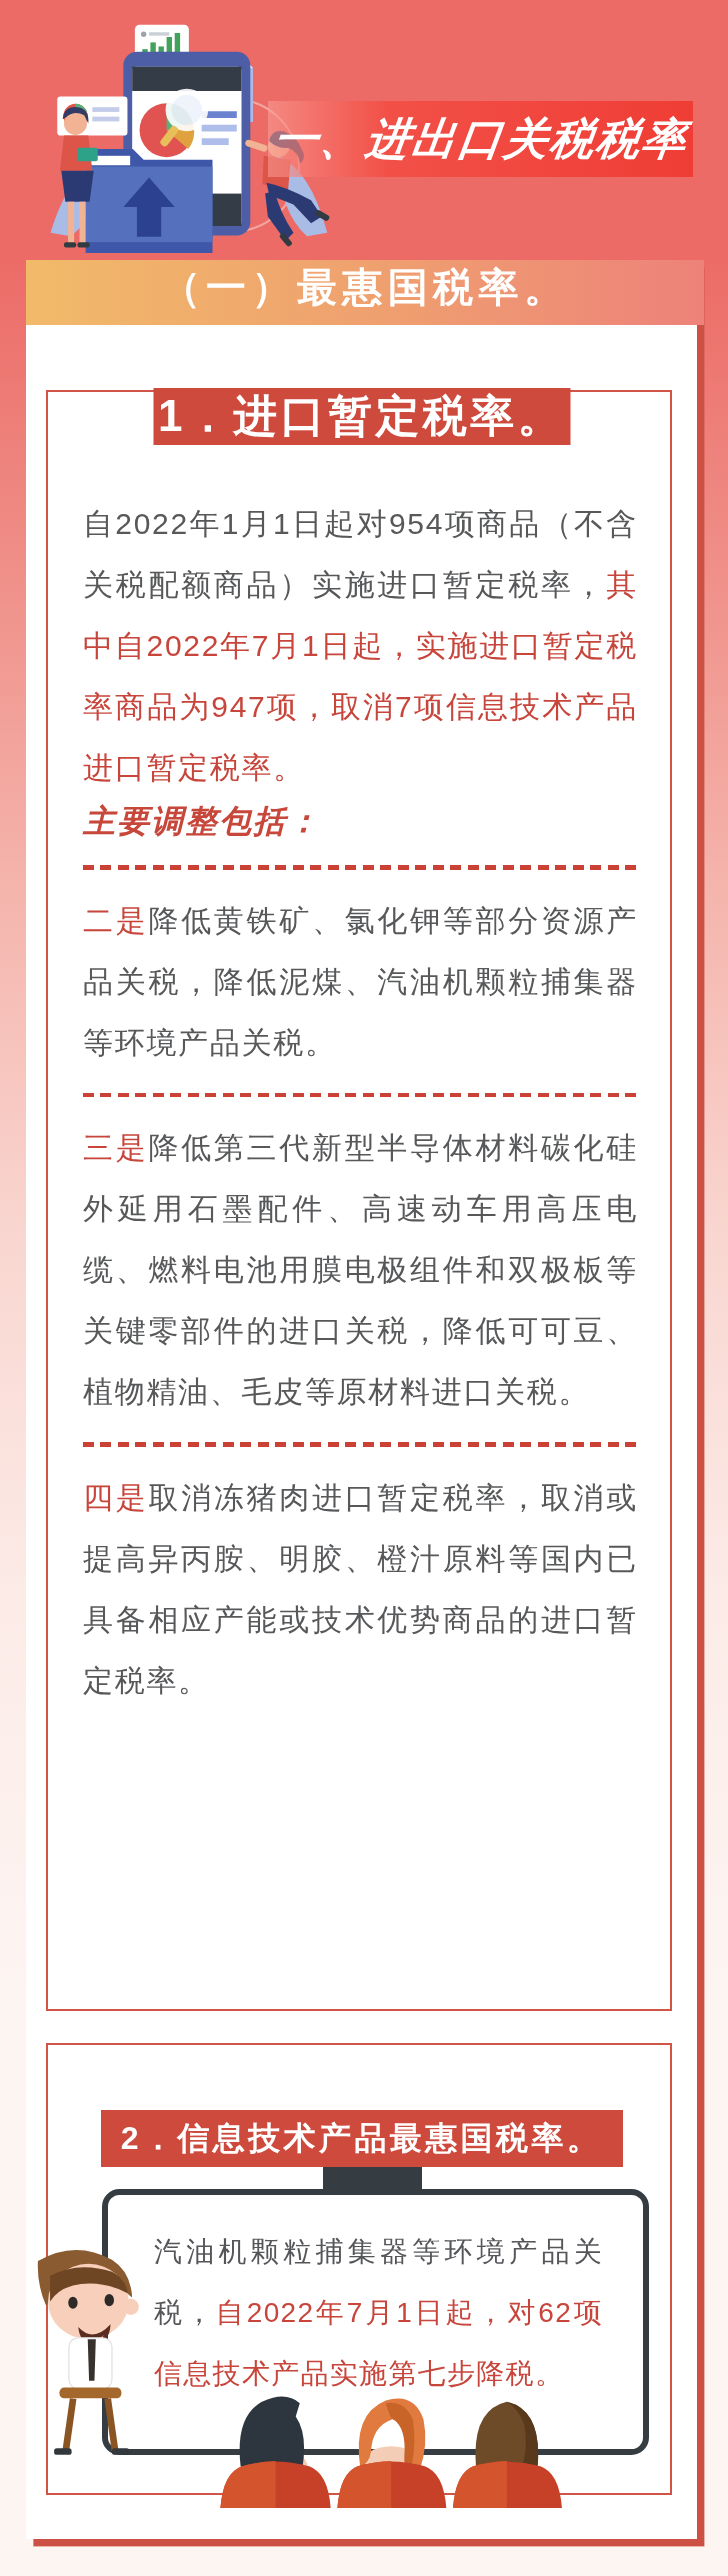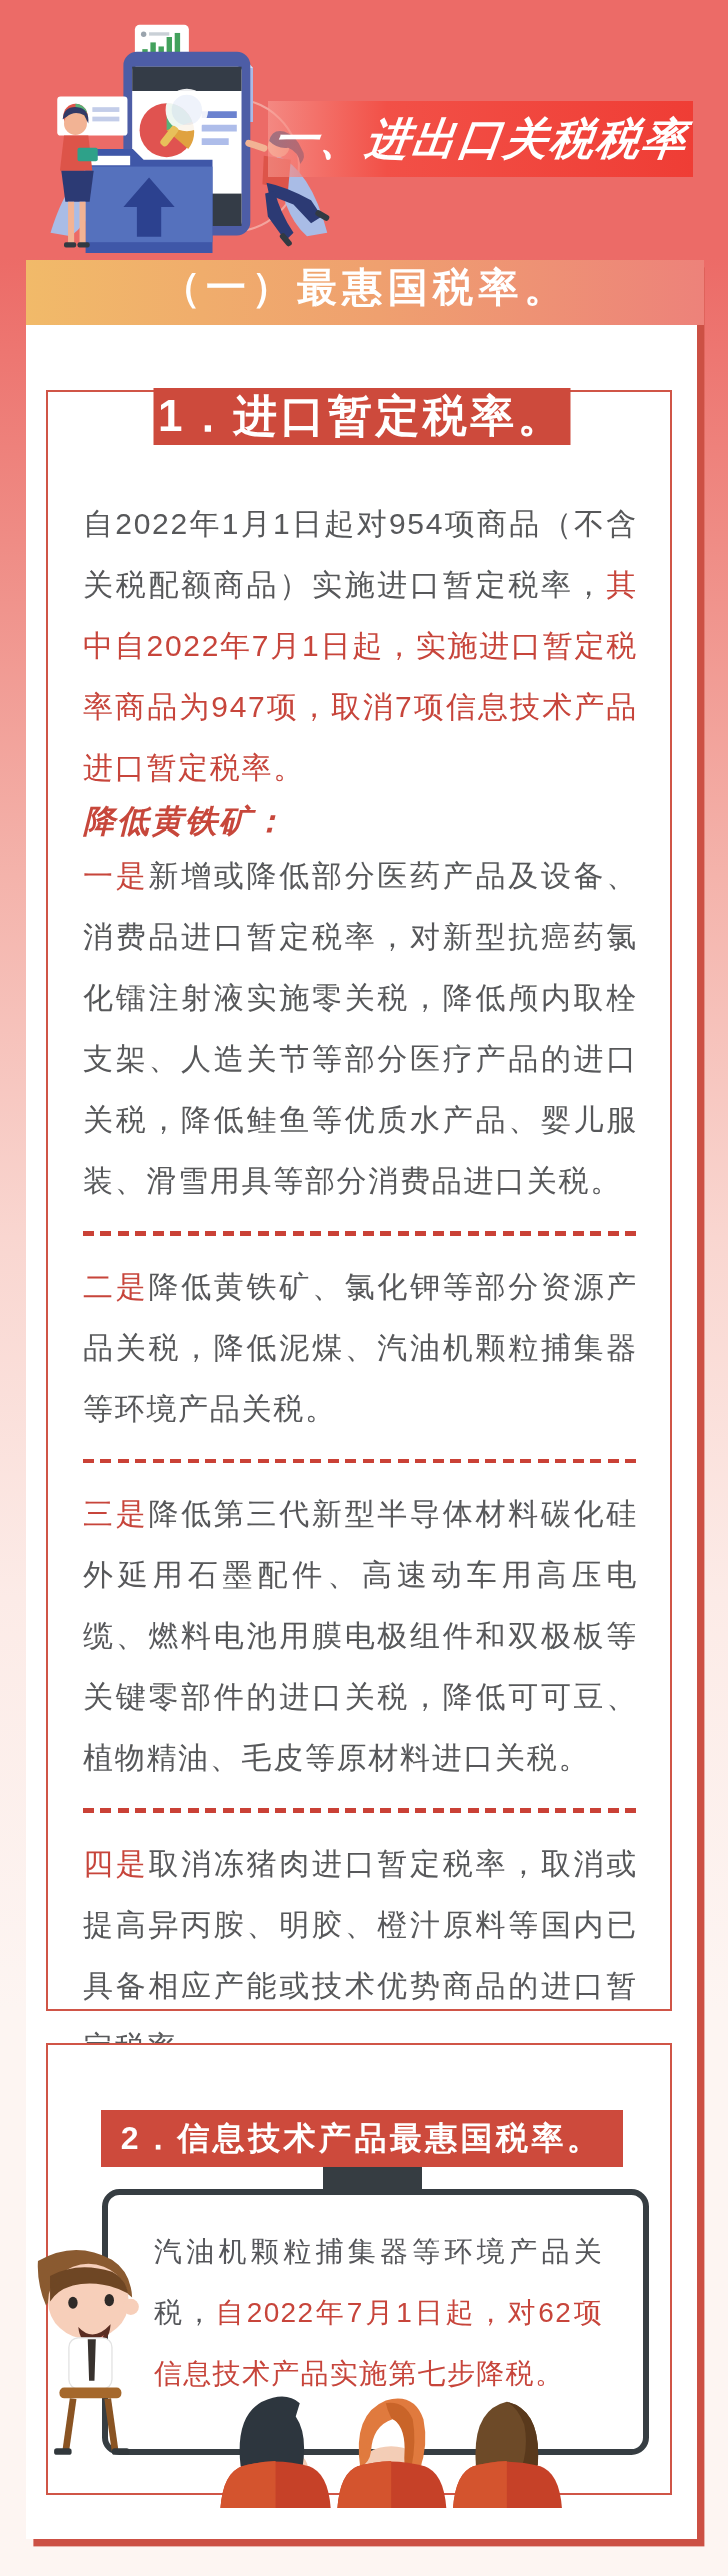--- a/index.html
+++ b/index.html
@@ -174,22 +174,21 @@
 
   <div class="panel">
 
     <div class="banner">
       <span>（一）最惠国税率。</span>
     </div>
 
     <div class="card card1">
       <div class="card1-content">
         <p><span>自2022年1月1日起对954项商品（不含关税配额商品）实施进口暂定税率，</span><span class="red">其中自2022年7月1日起，实施进口暂定税率商品为947项，取消7项信息技术产品进口暂定税率。</span></p>
-        <p class="sub-head">降低黄铁矿：</p>
-        <p><span class="red">一是</span><span>新增或降低部分医药产品及设备、消费品进口暂定税率，对新型抗癌药氯化镭注射液实施零关税，降低颅内取栓支架、人造关节等部分医疗产品的进口关税，降低鲑鱼等优质水产品、婴儿服装、滑雪用具等部分消费品进口关税。</span></p>
+        <p class="sub-head">主要调整包括：</p>
         <div class="divider"></div>
         <p><span class="red">二是</span><span>降低黄铁矿、氯化钾等部分资源产品关税，降低泥煤、汽油机颗粒捕集器等环境产品关税。</span></p>
         <div class="divider"></div>
         <p><span class="red">三是</span><span>降低第三代新型半导体材料碳化硅外延用石墨配件、高速动车用高压电缆、燃料电池用膜电极组件和双极板等关键零部件的进口关税，降低可可豆、植物精油、毛皮等原材料进口关税。</span></p>
         <div class="divider"></div>
         <p><span class="red">四是</span><span>取消冻猪肉进口暂定税率，取消或提高异丙胺、明胶、橙汁原料等国内已具备相应产能或技术优势商品的进口暂定税率。</span></p>
       </div>
     </div>
     <div class="card-head card-head1">
       <span>1．进口暂定税率。</span>

